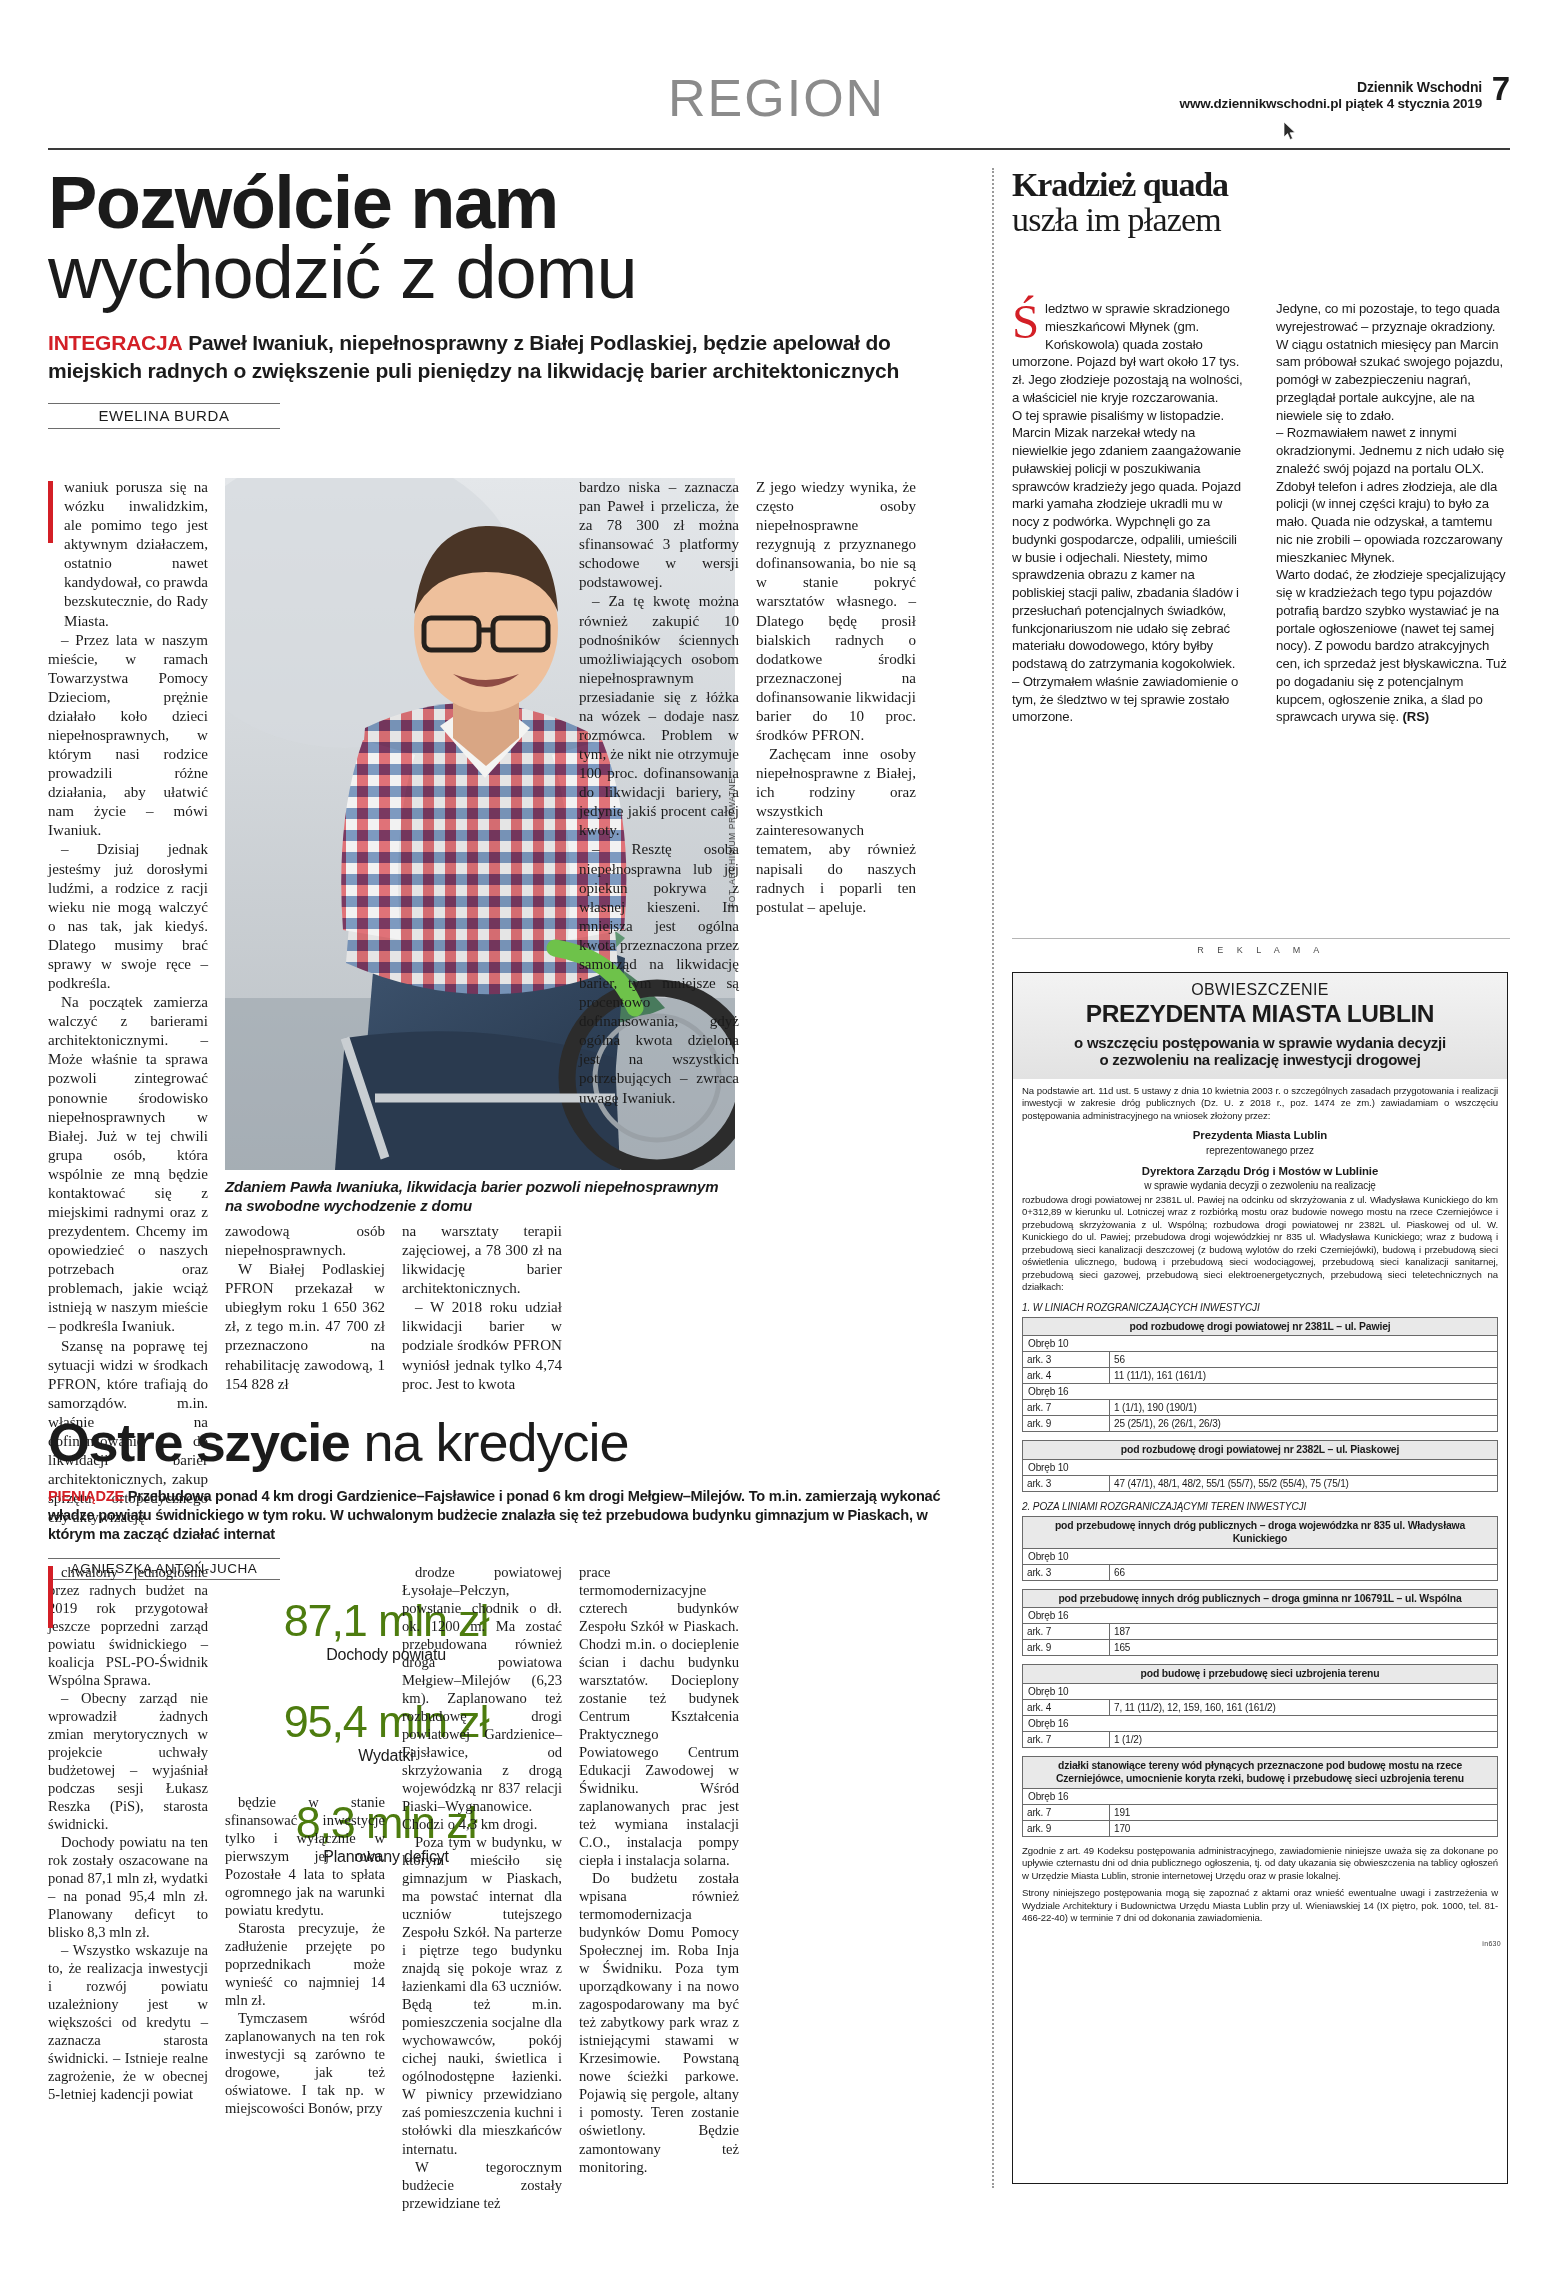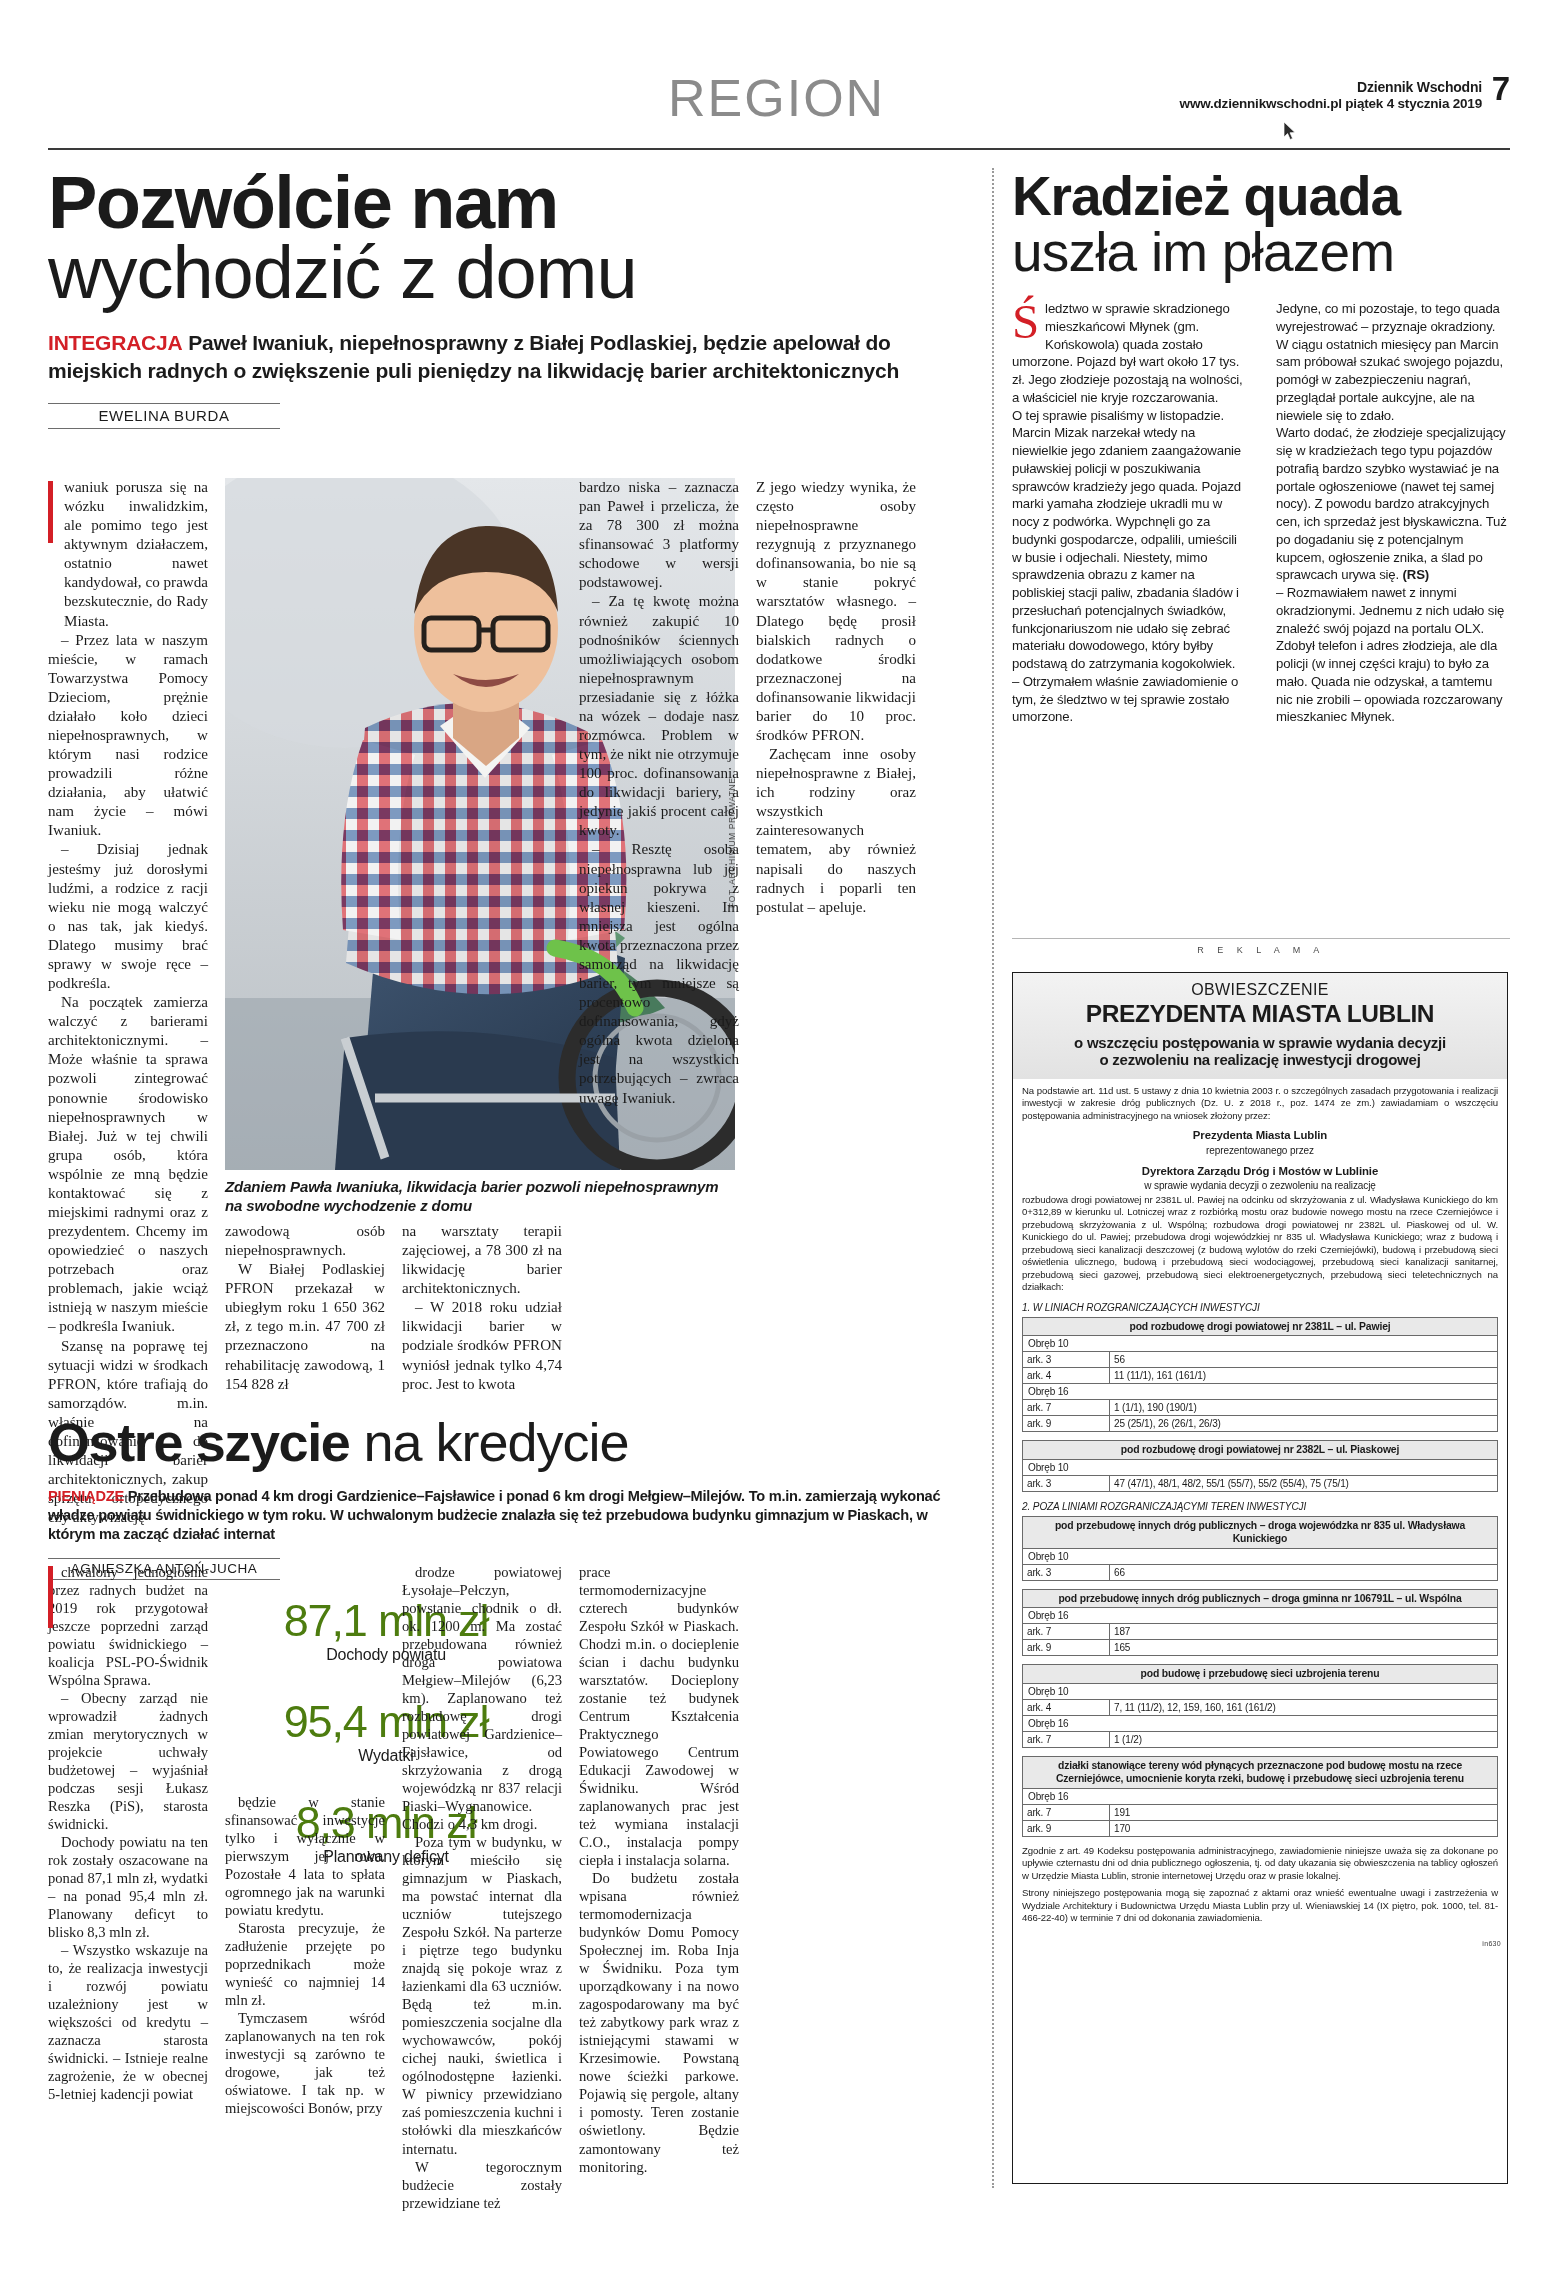--- a/index.html
+++ b/index.html
@@ -77,21 +77,21 @@
   .s2cmid2{position:absolute;left:354px;top:0;width:160px;font-family:"Liberation Serif",serif;
      font-size:14.6px;line-height:1.235;text-align:justify;-webkit-hyphens:auto;hyphens:auto;}
   .s2cmid2 p{margin:0;text-indent:13px;}
 
   
   .vdiv{position:absolute;left:992px;top:168px;width:0;height:2020px;
      border-left:2.5px dotted #9a9a9a;}
 
   
   .rail{position:absolute;left:1012px;top:168px;width:498px;}
-  h3.hl3{margin:0;font-size:55px;line-height:1.02;font-weight:bold;letter-spacing:-1.1px;}
+  h3.hl3{margin:0;font-size:34px;line-height:1.02;font-weight:bold;letter-spacing:-1.1px;font-family:Liberation Serif, serif;}
   h3.hl3 .thin{font-weight:300;letter-spacing:-.8px;}
   .railcols{position:absolute;left:1012px;top:300px;width:498px;}
   .rc{position:absolute;width:232px;font-size:13.2px;line-height:1.345;letter-spacing:-.15px;}
   .rc p{margin:0;}
   .rc1{left:0;top:0;}
   .rc2{left:264px;top:0;}
   .dropS{float:left;font-size:49px;line-height:.82;color:#d31f26;
      font-family:"Liberation Serif",serif;padding:2px 6px 0 0;}
 
   .reklama{position:absolute;left:1012px;top:938px;width:498px;text-align:center;
@@ -304,22 +304,22 @@
 
   <div class="railcols">
     <div class="rc rc1">
       <p><span class="dropS">Ś</span><span>ledztwo w sprawie skradzionego mieszkańcowi Młynek (gm. Końskowola) quada zostało umorzone. Pojazd był wart około 17 tys. zł. Jego złodzieje pozostają na wolności, a właściciel nie kryje rozczarowania.</span></p>
       <p>O tej sprawie pisaliśmy w listopadzie. Marcin Mizak narzekał wtedy na niewielkie jego zdaniem zaangażowanie puławskiej policji w poszukiwania sprawców kradzieży jego quada. Pojazd marki yamaha złodzieje ukradli mu w nocy z podwórka. Wypchnęli go za budynki gospodarcze, odpalili, umieścili w busie i odjechali. Niestety, mimo sprawdzenia obrazu z kamer na pobliskiej stacji paliw, zbadania śladów i przesłuchań potencjalnych świadków, funkcjonariuszom nie udało się zebrać materiału dowodowego, który byłby podstawą do zatrzymania kogokolwiek.</p>
       <p>– Otrzymałem właśnie zawiadomienie o tym, że śledztwo w tej sprawie zostało umorzone.</p>
     </div>
     <div class="rc rc2">
       <p>Jedyne, co mi pozostaje, to tego quada wyrejestrować – przyznaje okradziony.</p>
       <p>W ciągu ostatnich miesięcy pan Marcin sam próbował szukać swojego pojazdu, pomógł w zabezpieczeniu nagrań, przeglądał portale aukcyjne, ale na niewiele się to zdało.</p>
+      <p>– Rozmawiałem nawet z innymi okradzionymi. Jednemu z nich udało się znaleźć swój pojazd na portalu OLX. Zdobył telefon i adres złodzieja, ale dla policji (w innej części kraju) to było za mało. Quada nie odzyskał, a tamtemu nic nie zrobili – opowiada rozczarowany mieszkaniec Młynek.</p>
       <p><span>Warto dodać, że złodzieje specjalizujący się w kradzieżach tego typu pojazdów potrafią bardzo szybko wystawiać je na portale ogłoszeniowe (nawet tej samej nocy). Z powodu bardzo atrakcyjnych cen, ich sprzedaż jest błyskawiczna. Tuż po dogadaniu się z potencjalnym kupcem, ogłoszenie znika, a ślad po sprawcach urywa się.</span> <b>(RS)</b></p>
-      <p>– Rozmawiałem nawet z innymi okradzionymi. Jednemu z nich udało się znaleźć swój pojazd na portalu OLX. Zdobył telefon i adres złodzieja, ale dla policji (w innej części kraju) to było za mało. Quada nie odzyskał, a tamtemu nic nie zrobili – opowiada rozczarowany mieszkaniec Młynek.</p>
     </div>
   </div>
 
   <div class="reklama">R E K L A M A</div>
 
   <div class="adbox">
     <div class="adhead">
       <div class="ad-ob">OBWIESZCZENIE</div>
       <div class="ad-prez">PREZYDENTA MIASTA LUBLIN</div>
       <div class="ad-sub">

